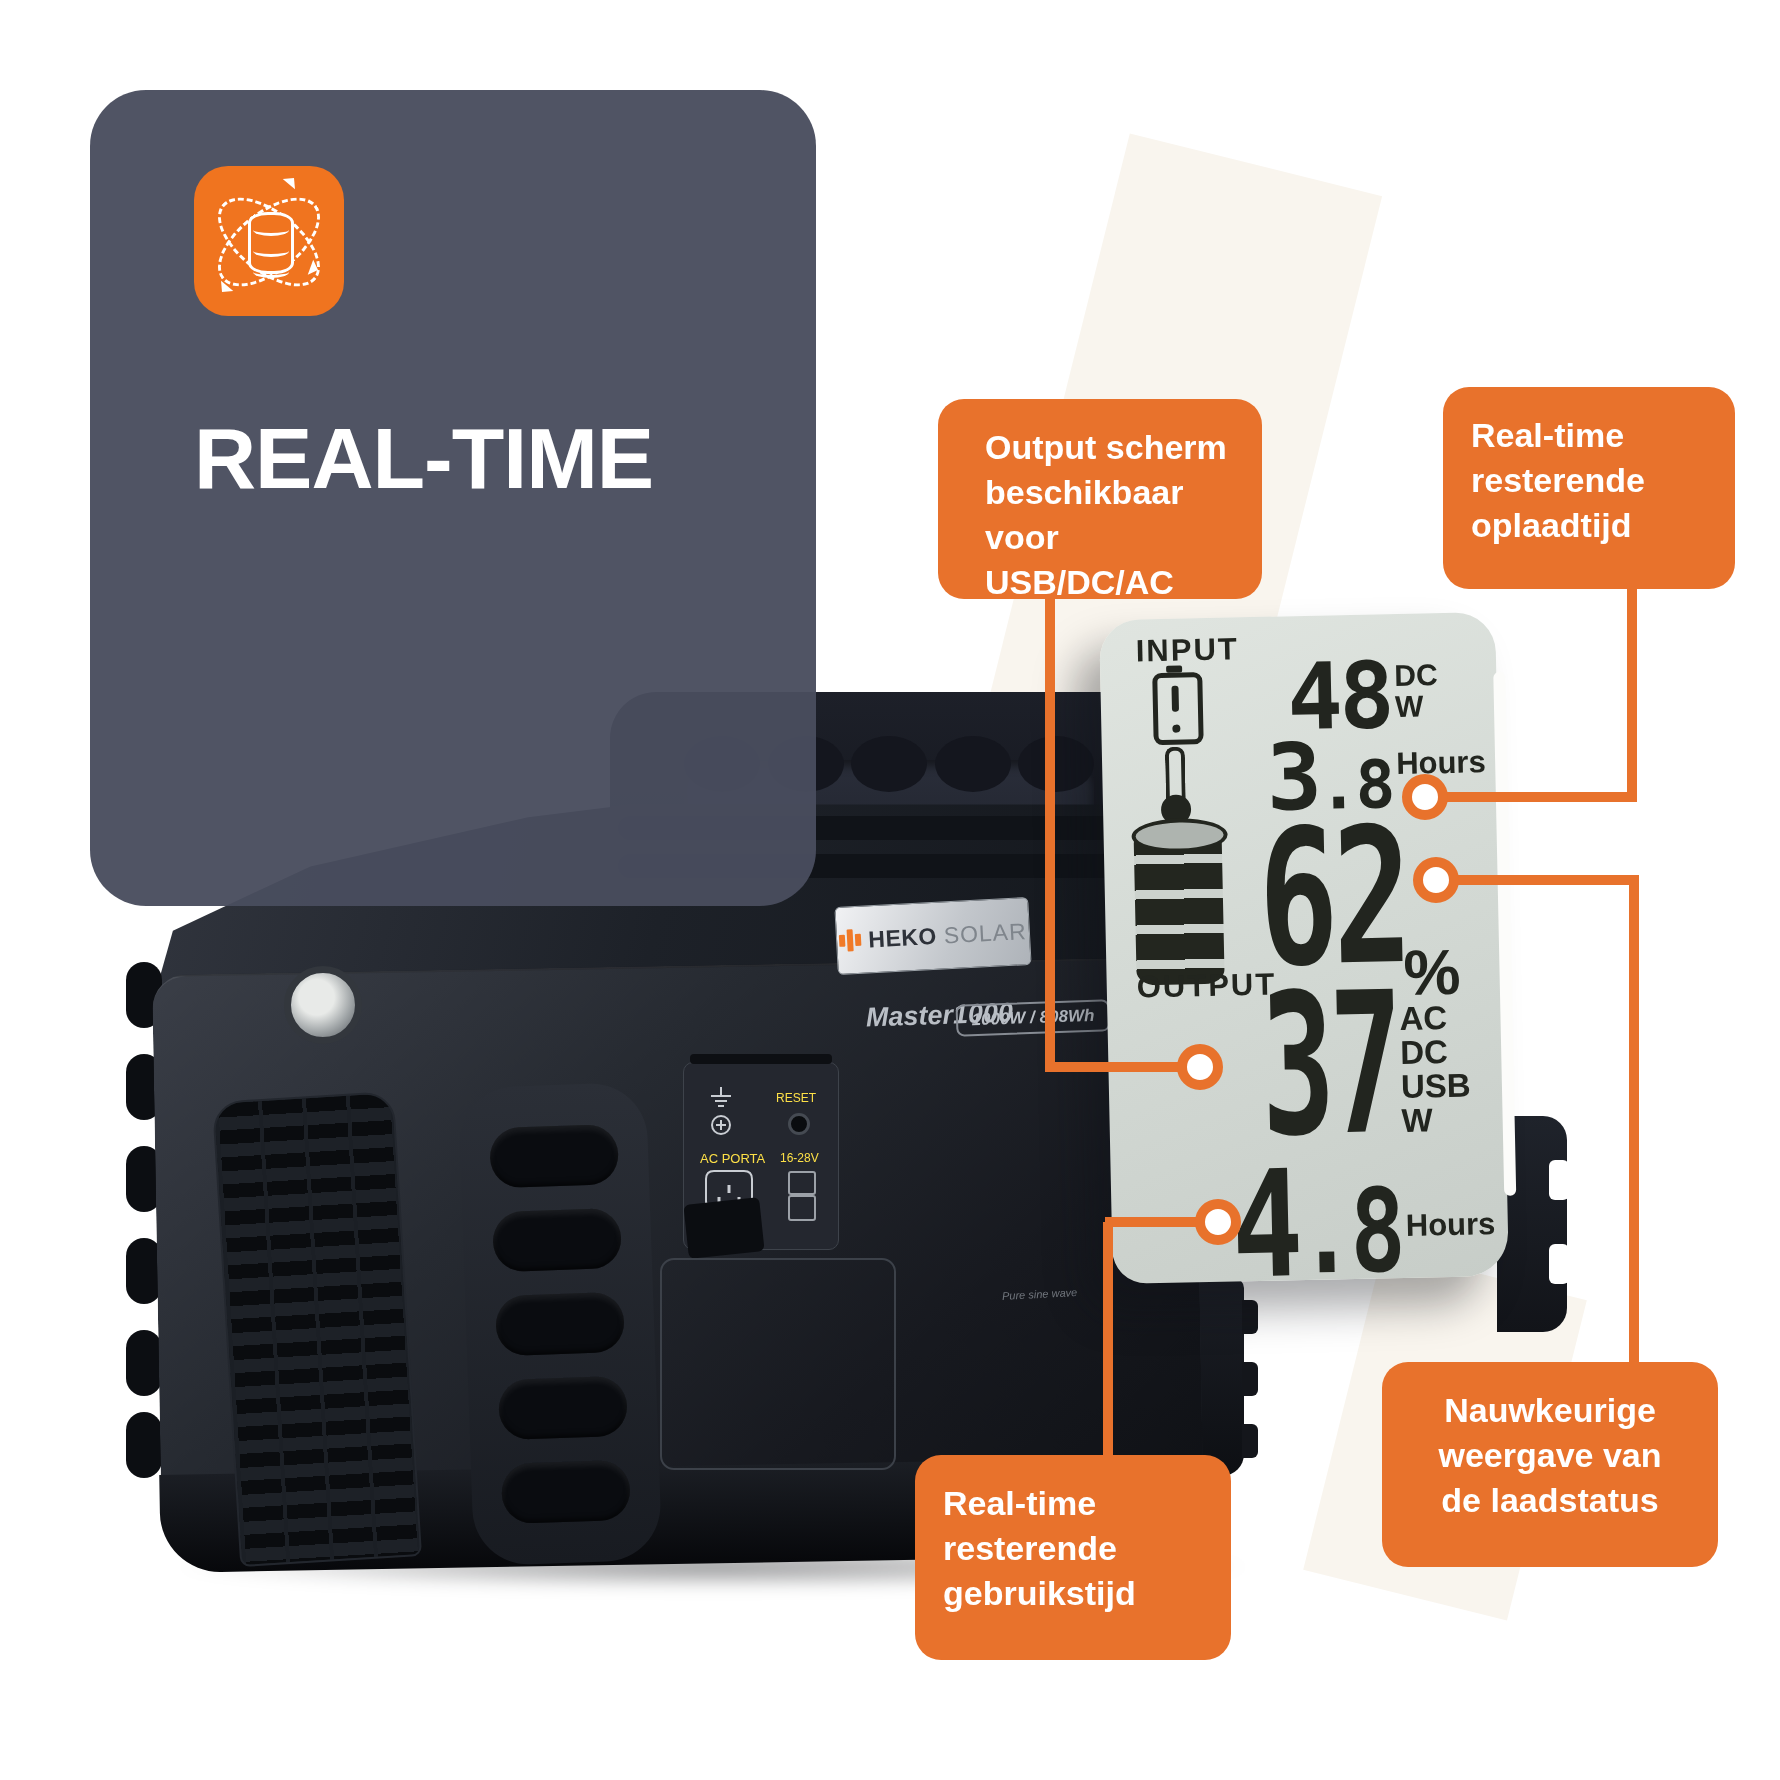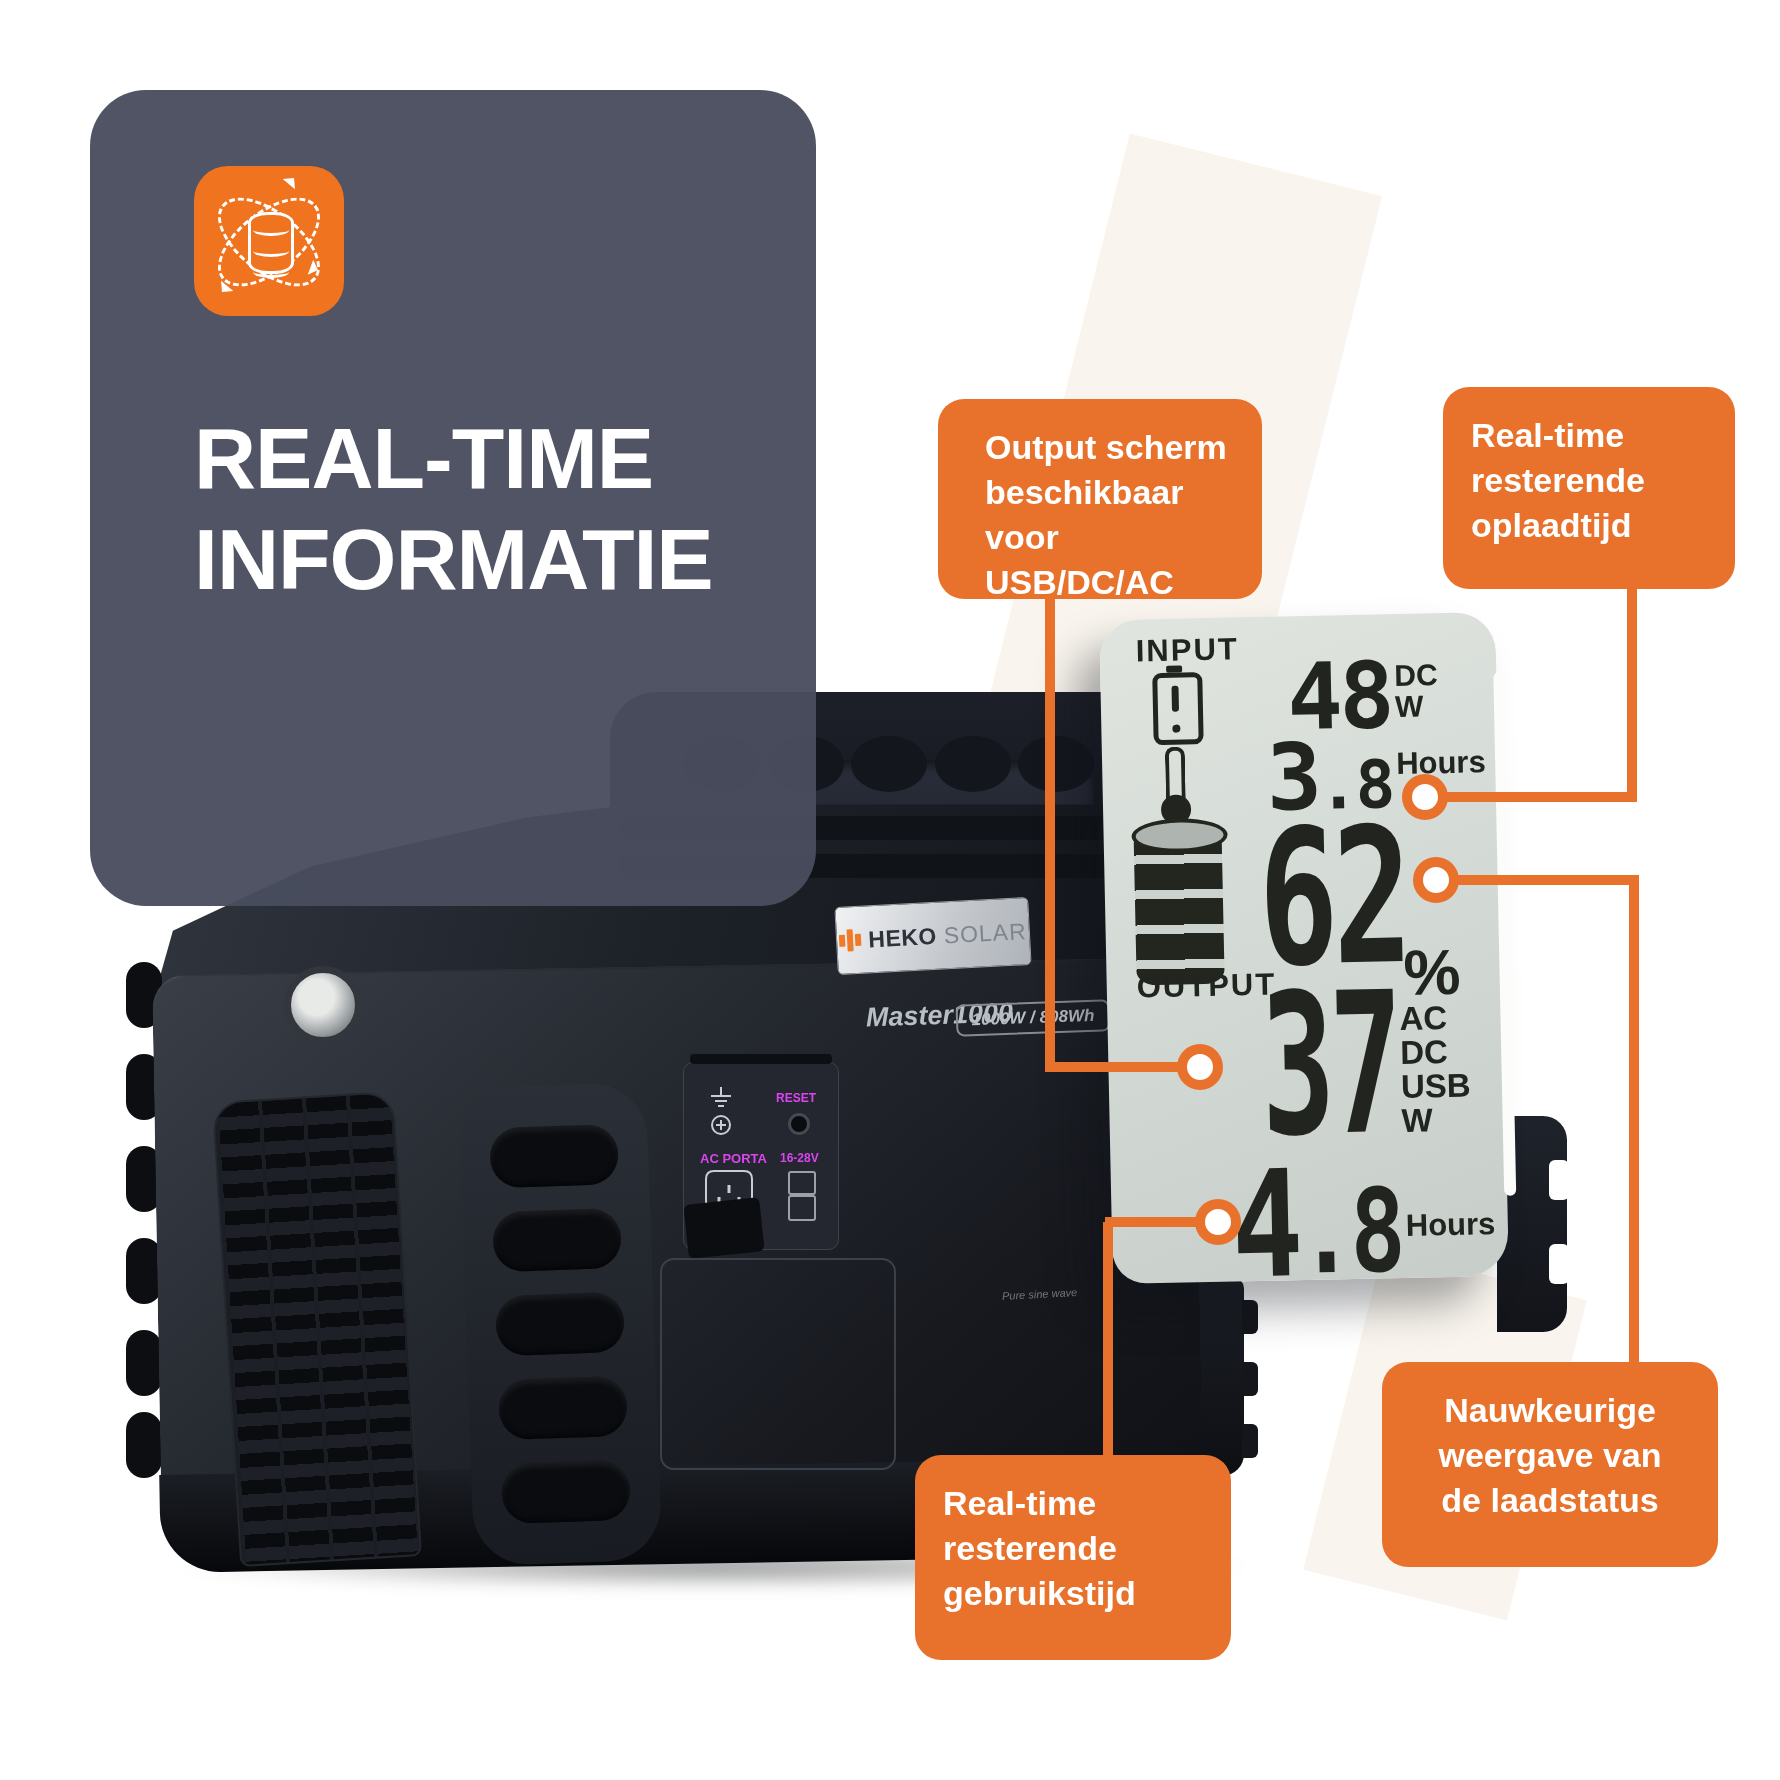--- a/index.html
+++ b/index.html
@@ -50,21 +50,21 @@
   .brand-l{font-size:23px;font-weight:500;color:#7f858c;letter-spacing:1px;}
   .model{left:866px;top:1000px;font-size:27px;font-weight:700;font-style:italic;color:#b9bec5;
        transform:rotate(-2deg);}
   .badge{left:956px;top:1002px;width:150px;height:28px;border:2px solid #868b93;border-radius:8px;
        transform:rotate(-2deg);display:flex;align-items:center;justify-content:center;
        font-size:17px;font-weight:700;font-style:italic;color:#b9bec5;}
   .subpanel{left:683px;top:1062px;width:154px;height:186px;background:#24272f;border-radius:10px;
        border:1px solid #3e434b;}
   .subpanel:before{content:"";position:absolute;left:6px;right:6px;top:-9px;height:10px;
        background:#0d0f13;border-radius:4px;}
-  .lbl{color:#d946ef;font-weight:700;}
+  .lbl{color:#fde047;font-weight:400;}
   .resetbtn{left:104px;top:50px;width:16px;height:16px;border-radius:50%;background:#0a0c0f;
        border:3px solid #454a52;}
   .port{width:24px;height:20px;border:2px solid #9ca1a8;border-radius:3px;}
   .flap{left:2px;top:138px;width:76px;height:54px;background:#0b0d11;border-radius:6px;
        transform:rotate(-6deg);}
   .mini{left:850px;top:1074px;width:242px;height:97px;background:linear-gradient(#d0d6d1,#c2c8c3);
        border-radius:8px;transform:rotate(-2.5deg);box-shadow:inset 0 0 10px rgba(0,0,0,.2);
        display:flex;padding:6px 10px;box-sizing:border-box;gap:6px;color:#2a2d28;}
   .mini .num{font-family:"DejaVu Sans Mono",monospace;font-weight:700;font-size:26px;line-height:26px;}
   .mini .us{font-size:7px;line-height:7px;font-weight:700;}
@@ -385,17 +385,16 @@
           <i></i>
           <i></i>
           <i></i>
         </span>
       <span class="arr" style="left:92px;top:4px;border-bottom-color:#fff;transform:rotate(40deg);"></span>
       <span class="arr" style="left:20px;top:118px;border-top-color:#fff;transform:rotate(40deg);"></span>
       <span class="arr" style="left:116px;top:96px;border-left-color:#fff;transform:rotate(20deg);"></span>
     </div>
     <div class="abs cardtitle">
       <div>REAL-TIME</div>
-      <div>INFORMATIE</div>
     </div>
   </div>
 
 </div>
 
 </body></html>

